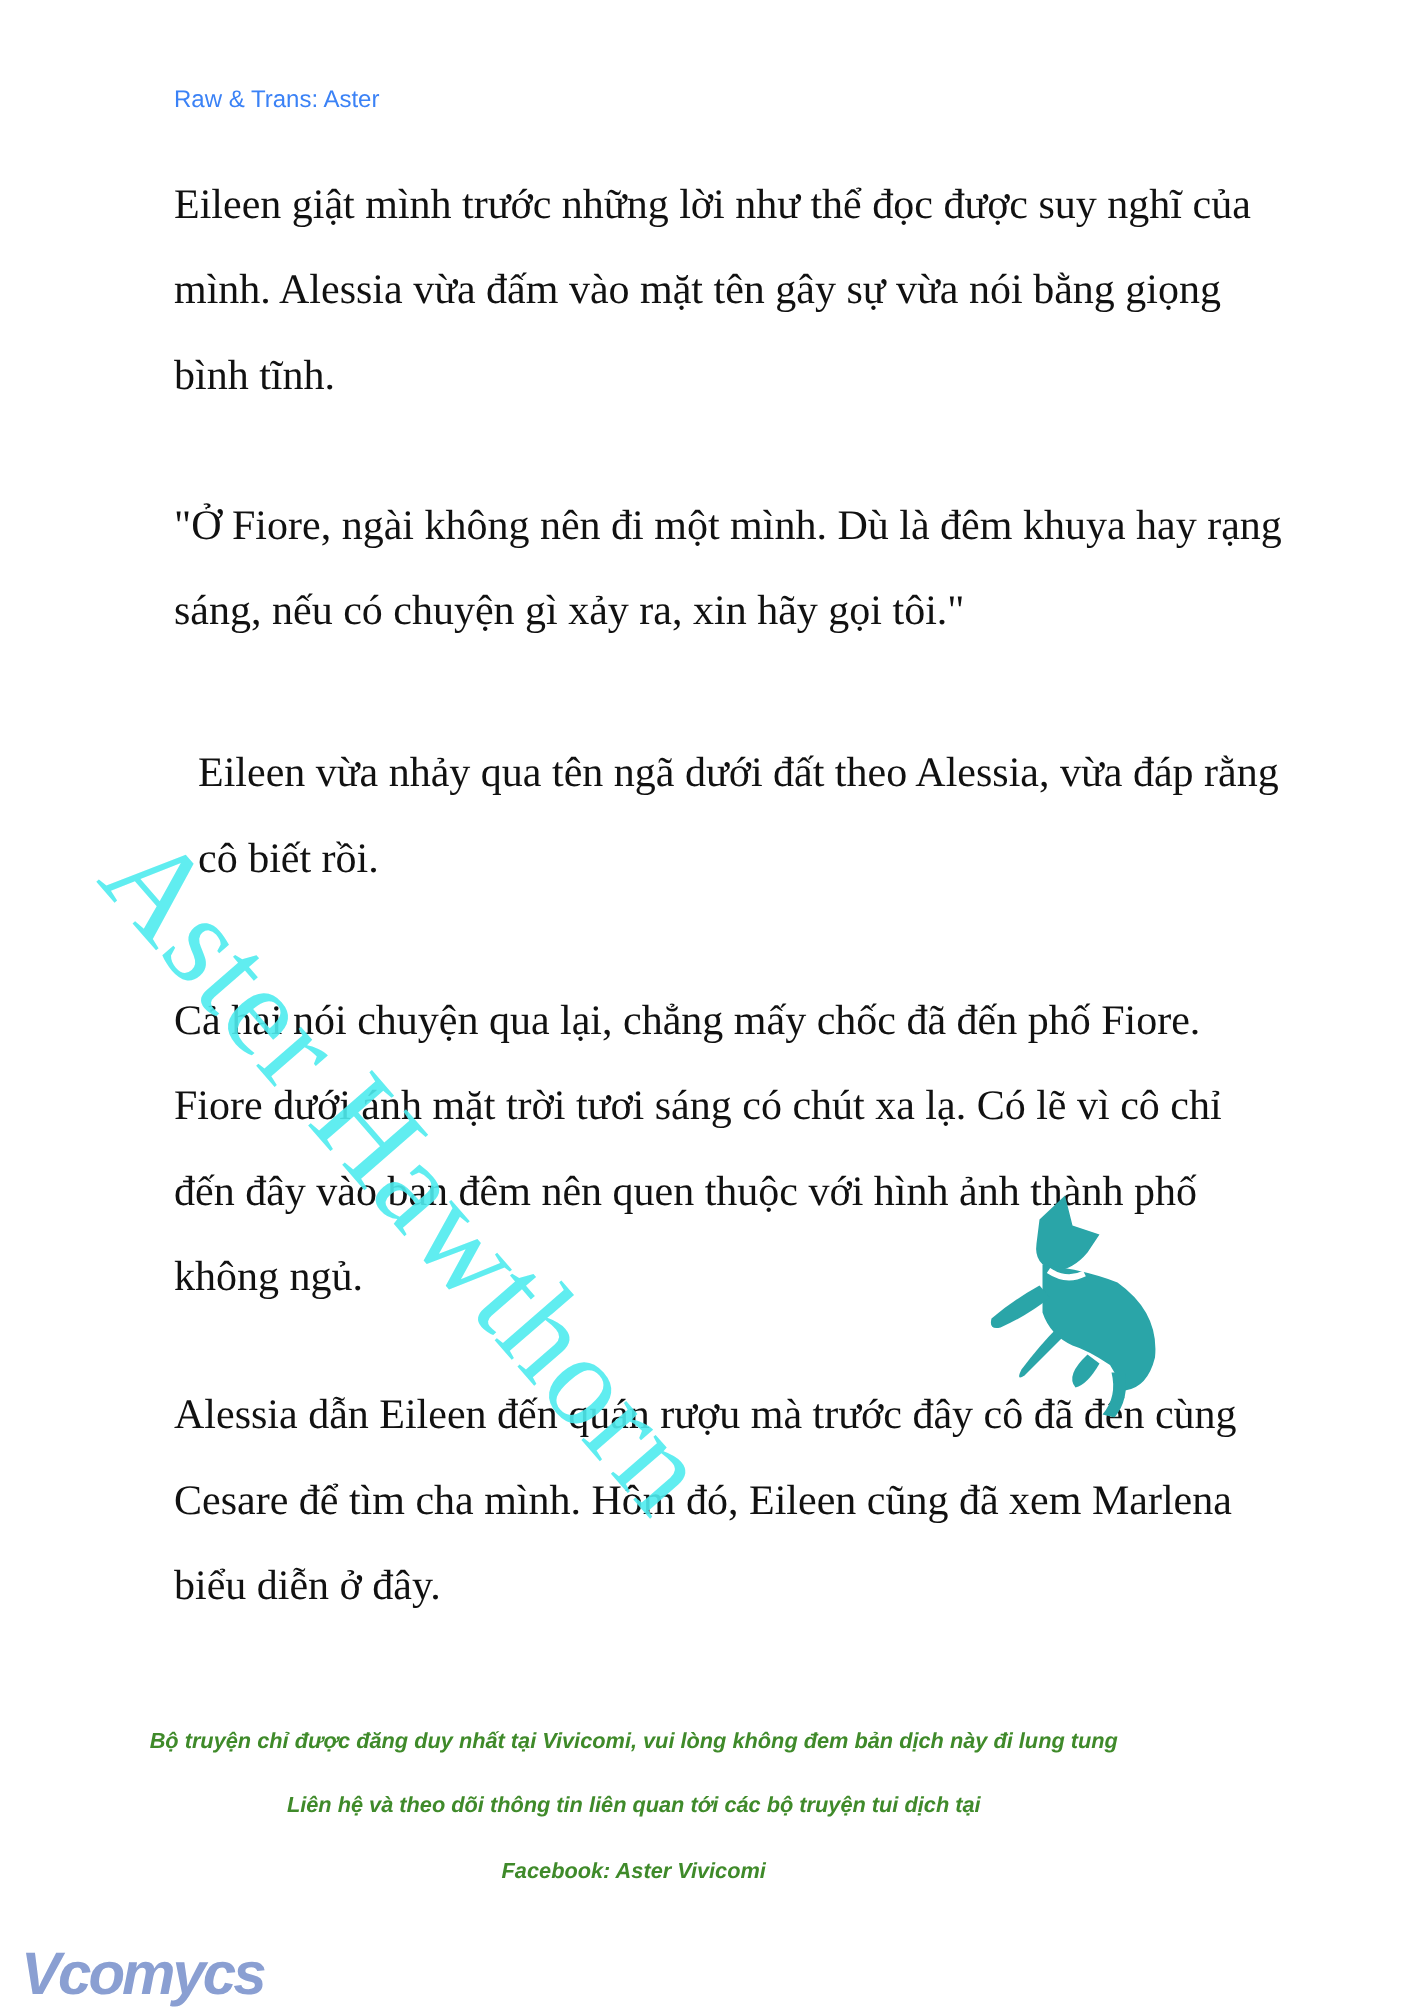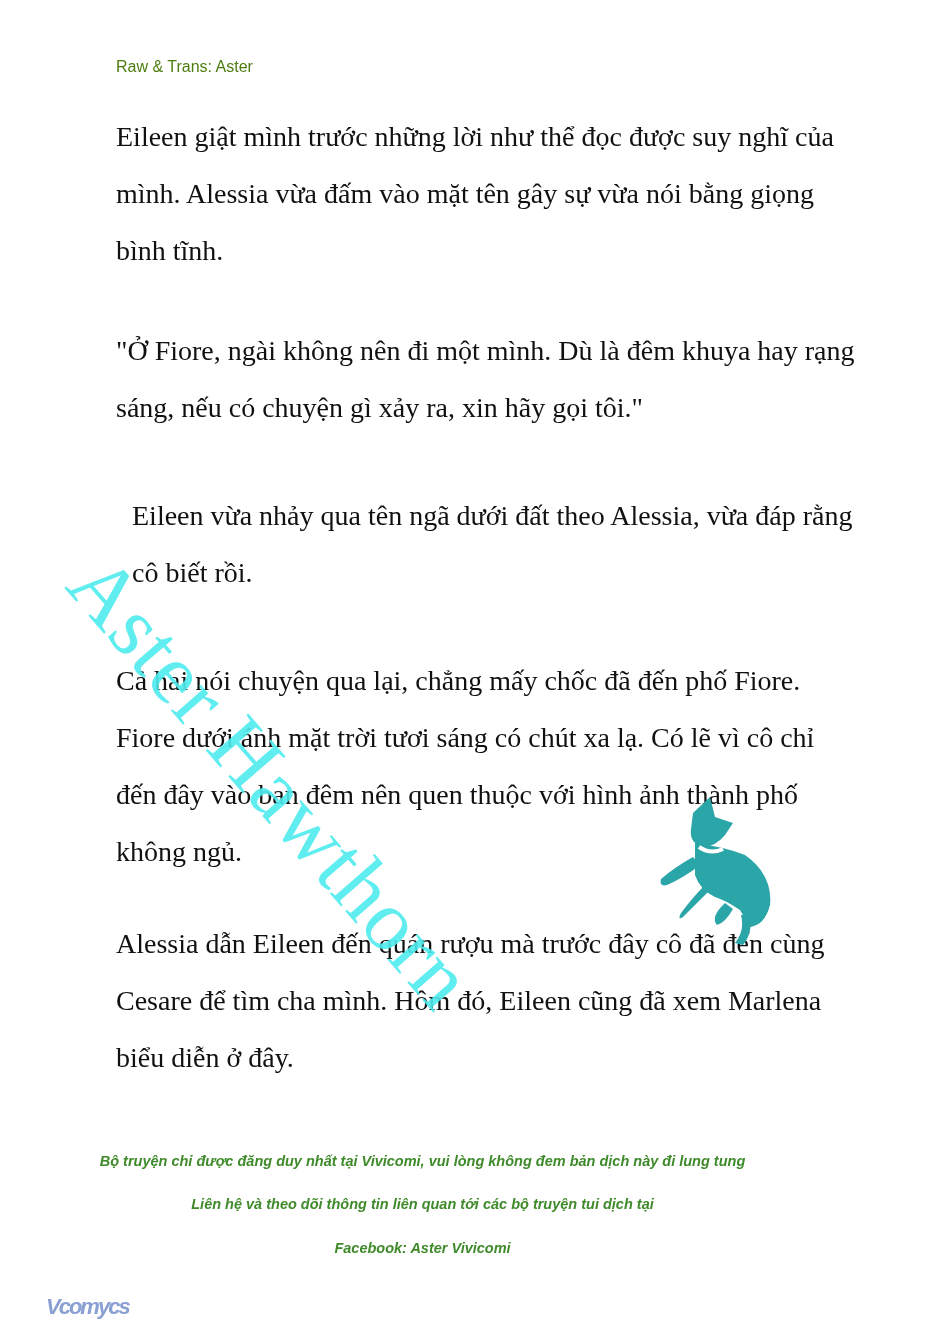--- a/index.html
+++ b/index.html
@@ -2,21 +2,21 @@
 <html><head>
   <meta charset="utf-8">
   <style>
     html, body { margin: 0; padding: 0; }
     body {
       width: 950px; height: 1343px; background: #ffffff;
       position: relative; overflow: hidden;
     }
     .header {
       position: absolute; left: 116px; top: 58px;
-      font-family: "Liberation Sans", sans-serif; font-size: 16px; color: #4d7c0f; text-align: right;
+      font-family: "Liberation Sans", sans-serif; font-size: 16px; color: #3b82f6; text-align: right;
     }
     .para {
       position: absolute; left: 116px; width: 740px;
       font-family: "Liberation Serif", serif; font-size: 28px; color: #111;
       line-height: 57px; margin: 0;
     }
     .p1 { top: 108px; }
     .p2 { top: 322px; }
     .p3 { top: 487px; margin-left: 16px; }
     .p4 { top: 652px; }
@@ -35,21 +35,21 @@
       font-family: "Liberation Serif", serif; font-size: 86px;
       color: #4fecef; opacity: 0.9; white-space: nowrap; line-height: 1;
       pointer-events: none; letter-spacing: 1px;
     }
     .cat {
       position: absolute; left: 655px; top: 785px; width: 125px; height: 160px;
     }
     .logo {
       position: absolute; left: 14px; top: 1294px;
       font-family: "Liberation Sans", sans-serif; font-style: italic; font-weight: bold;
-      font-size: 22px; color: #8a9fd2; letter-spacing: -2px; margin-left: 32px;
+      font-size: 40px; color: #8a9fd2; letter-spacing: -2px;
     }
   </style>
 </head>
 <body>
 
 <div class="header">Raw &amp; Trans: Aster</div>
 
 <p class="para p1">Eileen giật mình trước những lời như thể đọc được suy nghĩ của mình. Alessia vừa đấm vào mặt tên gây sự vừa nói bằng giọng bình tĩnh.</p>
 <p class="para p2">"Ở Fiore, ngài không nên đi một mình. Dù là đêm khuya hay rạng sáng, nếu có chuyện gì xảy ra, xin hãy gọi tôi."</p>
 <p class="para p3">Eileen vừa nhảy qua tên ngã dưới đất theo Alessia, vừa đáp rằng cô biết rồi.</p>

